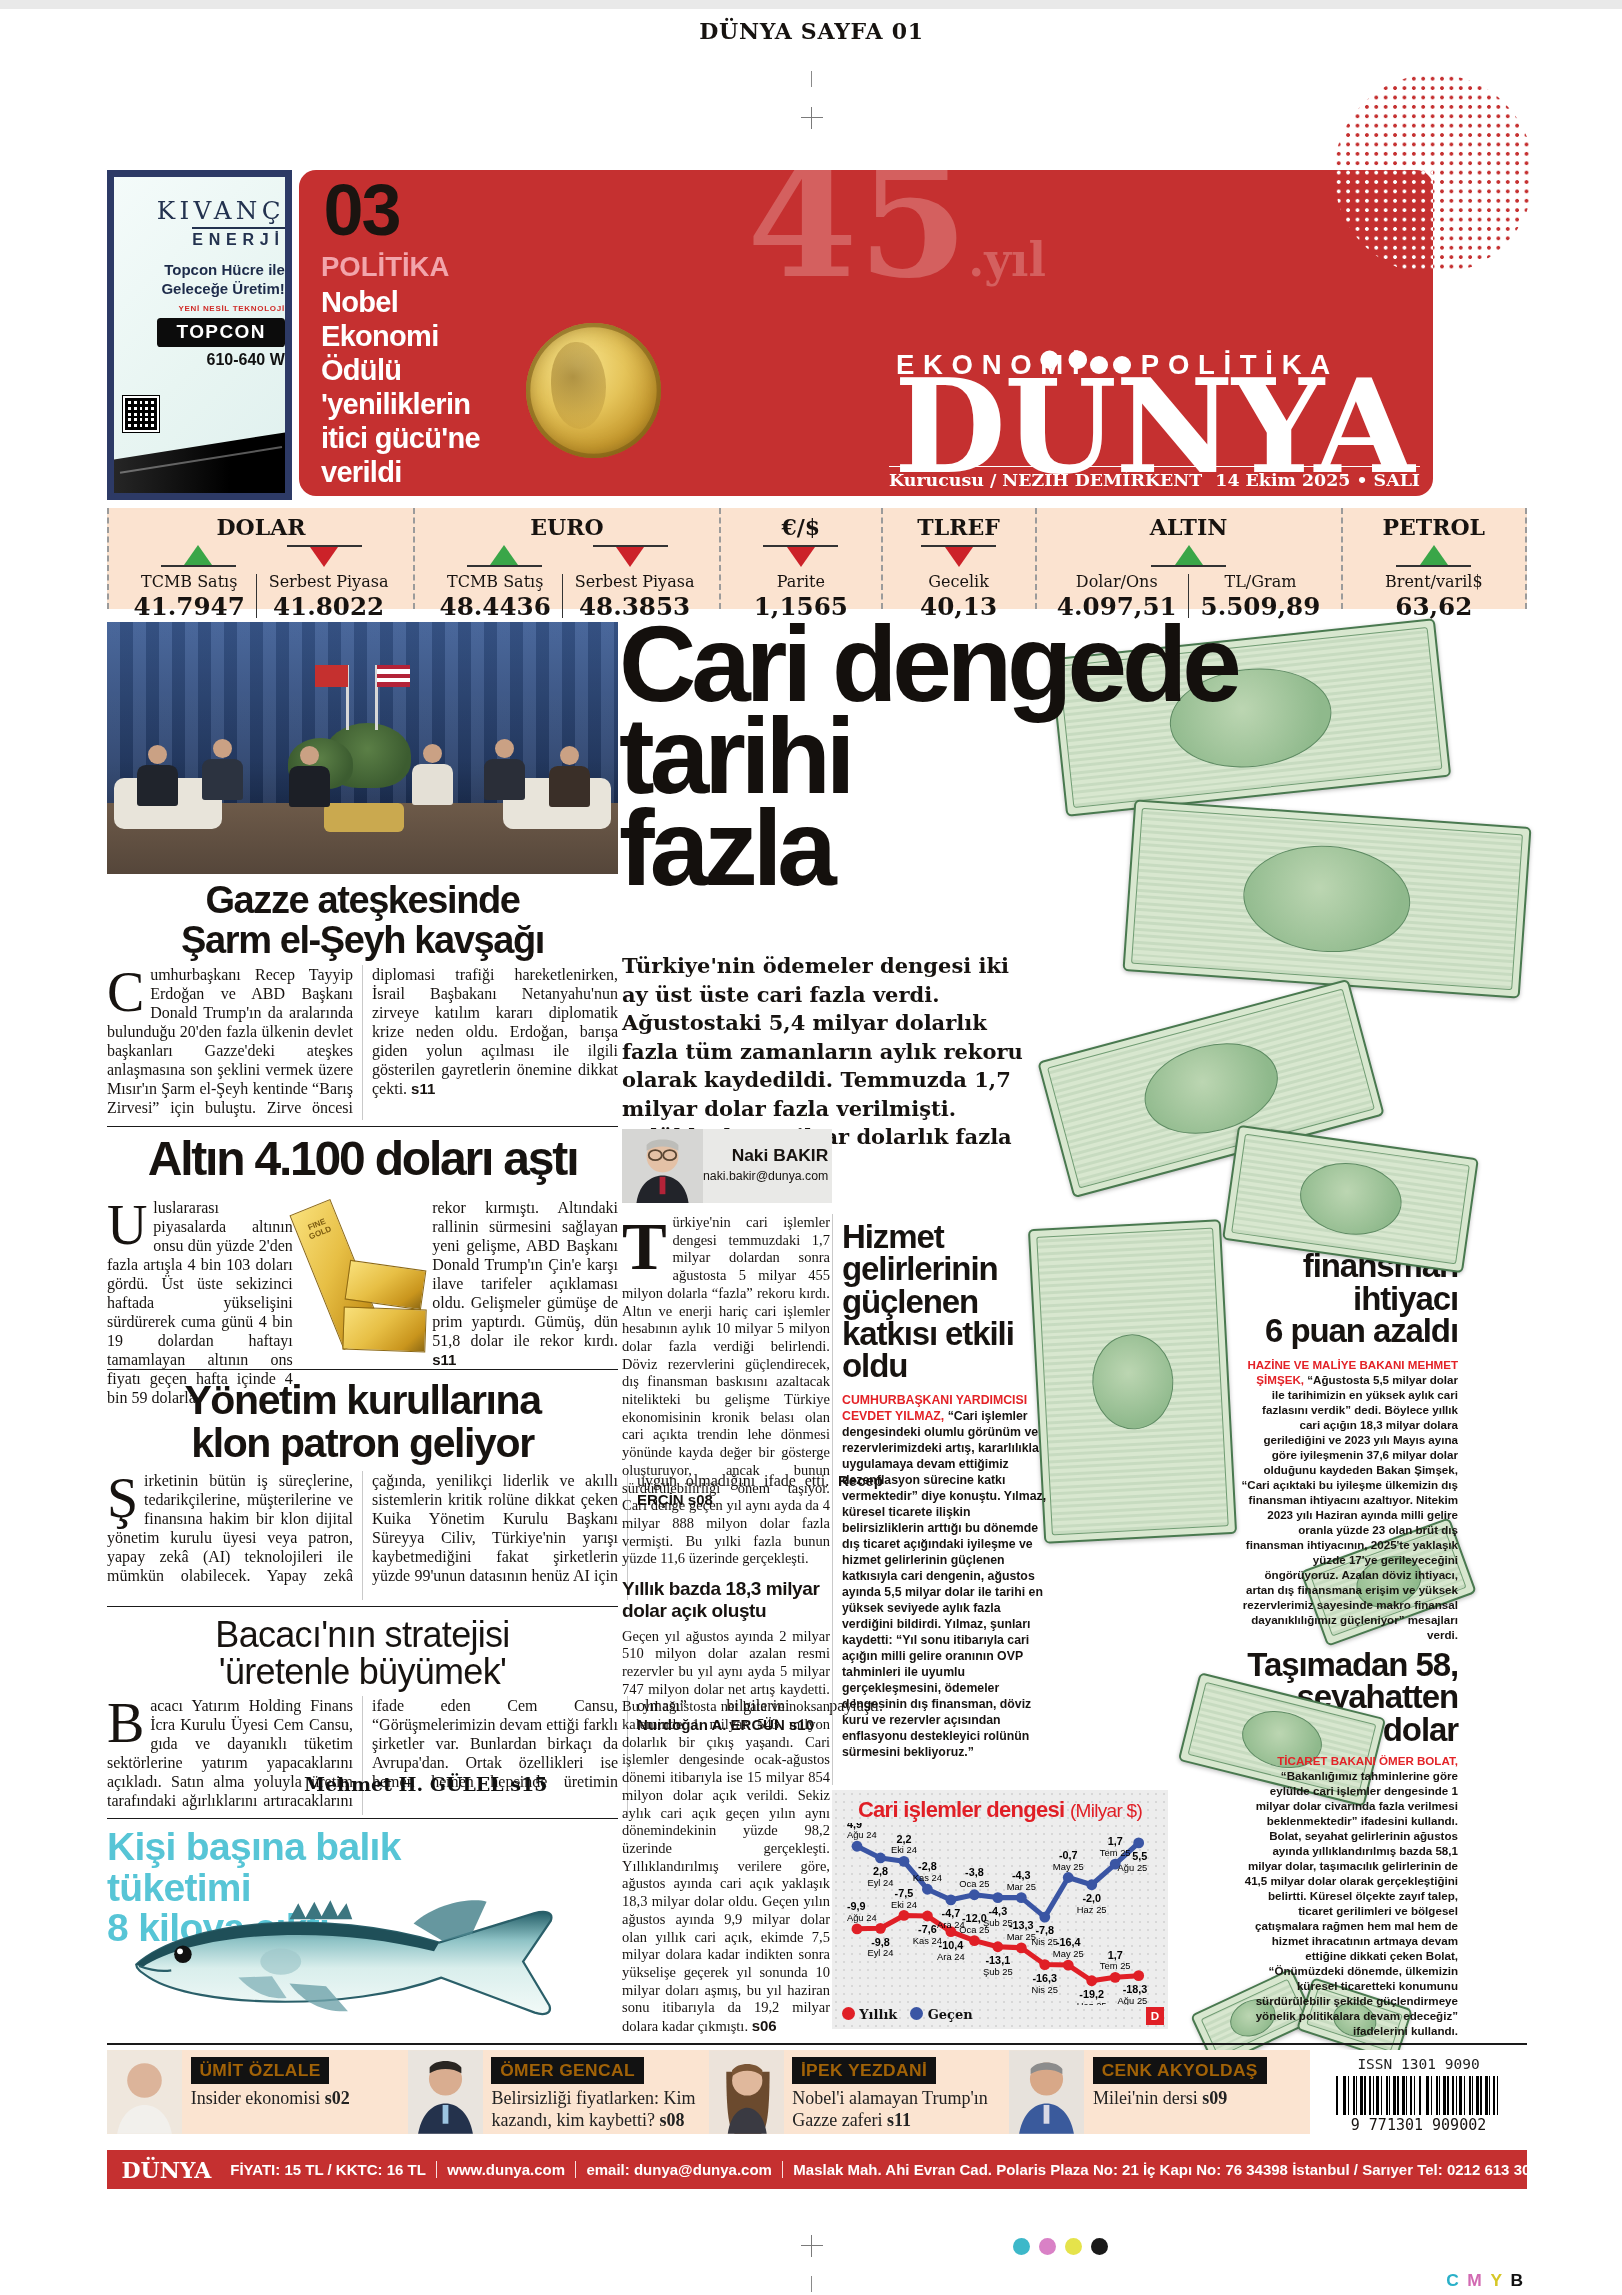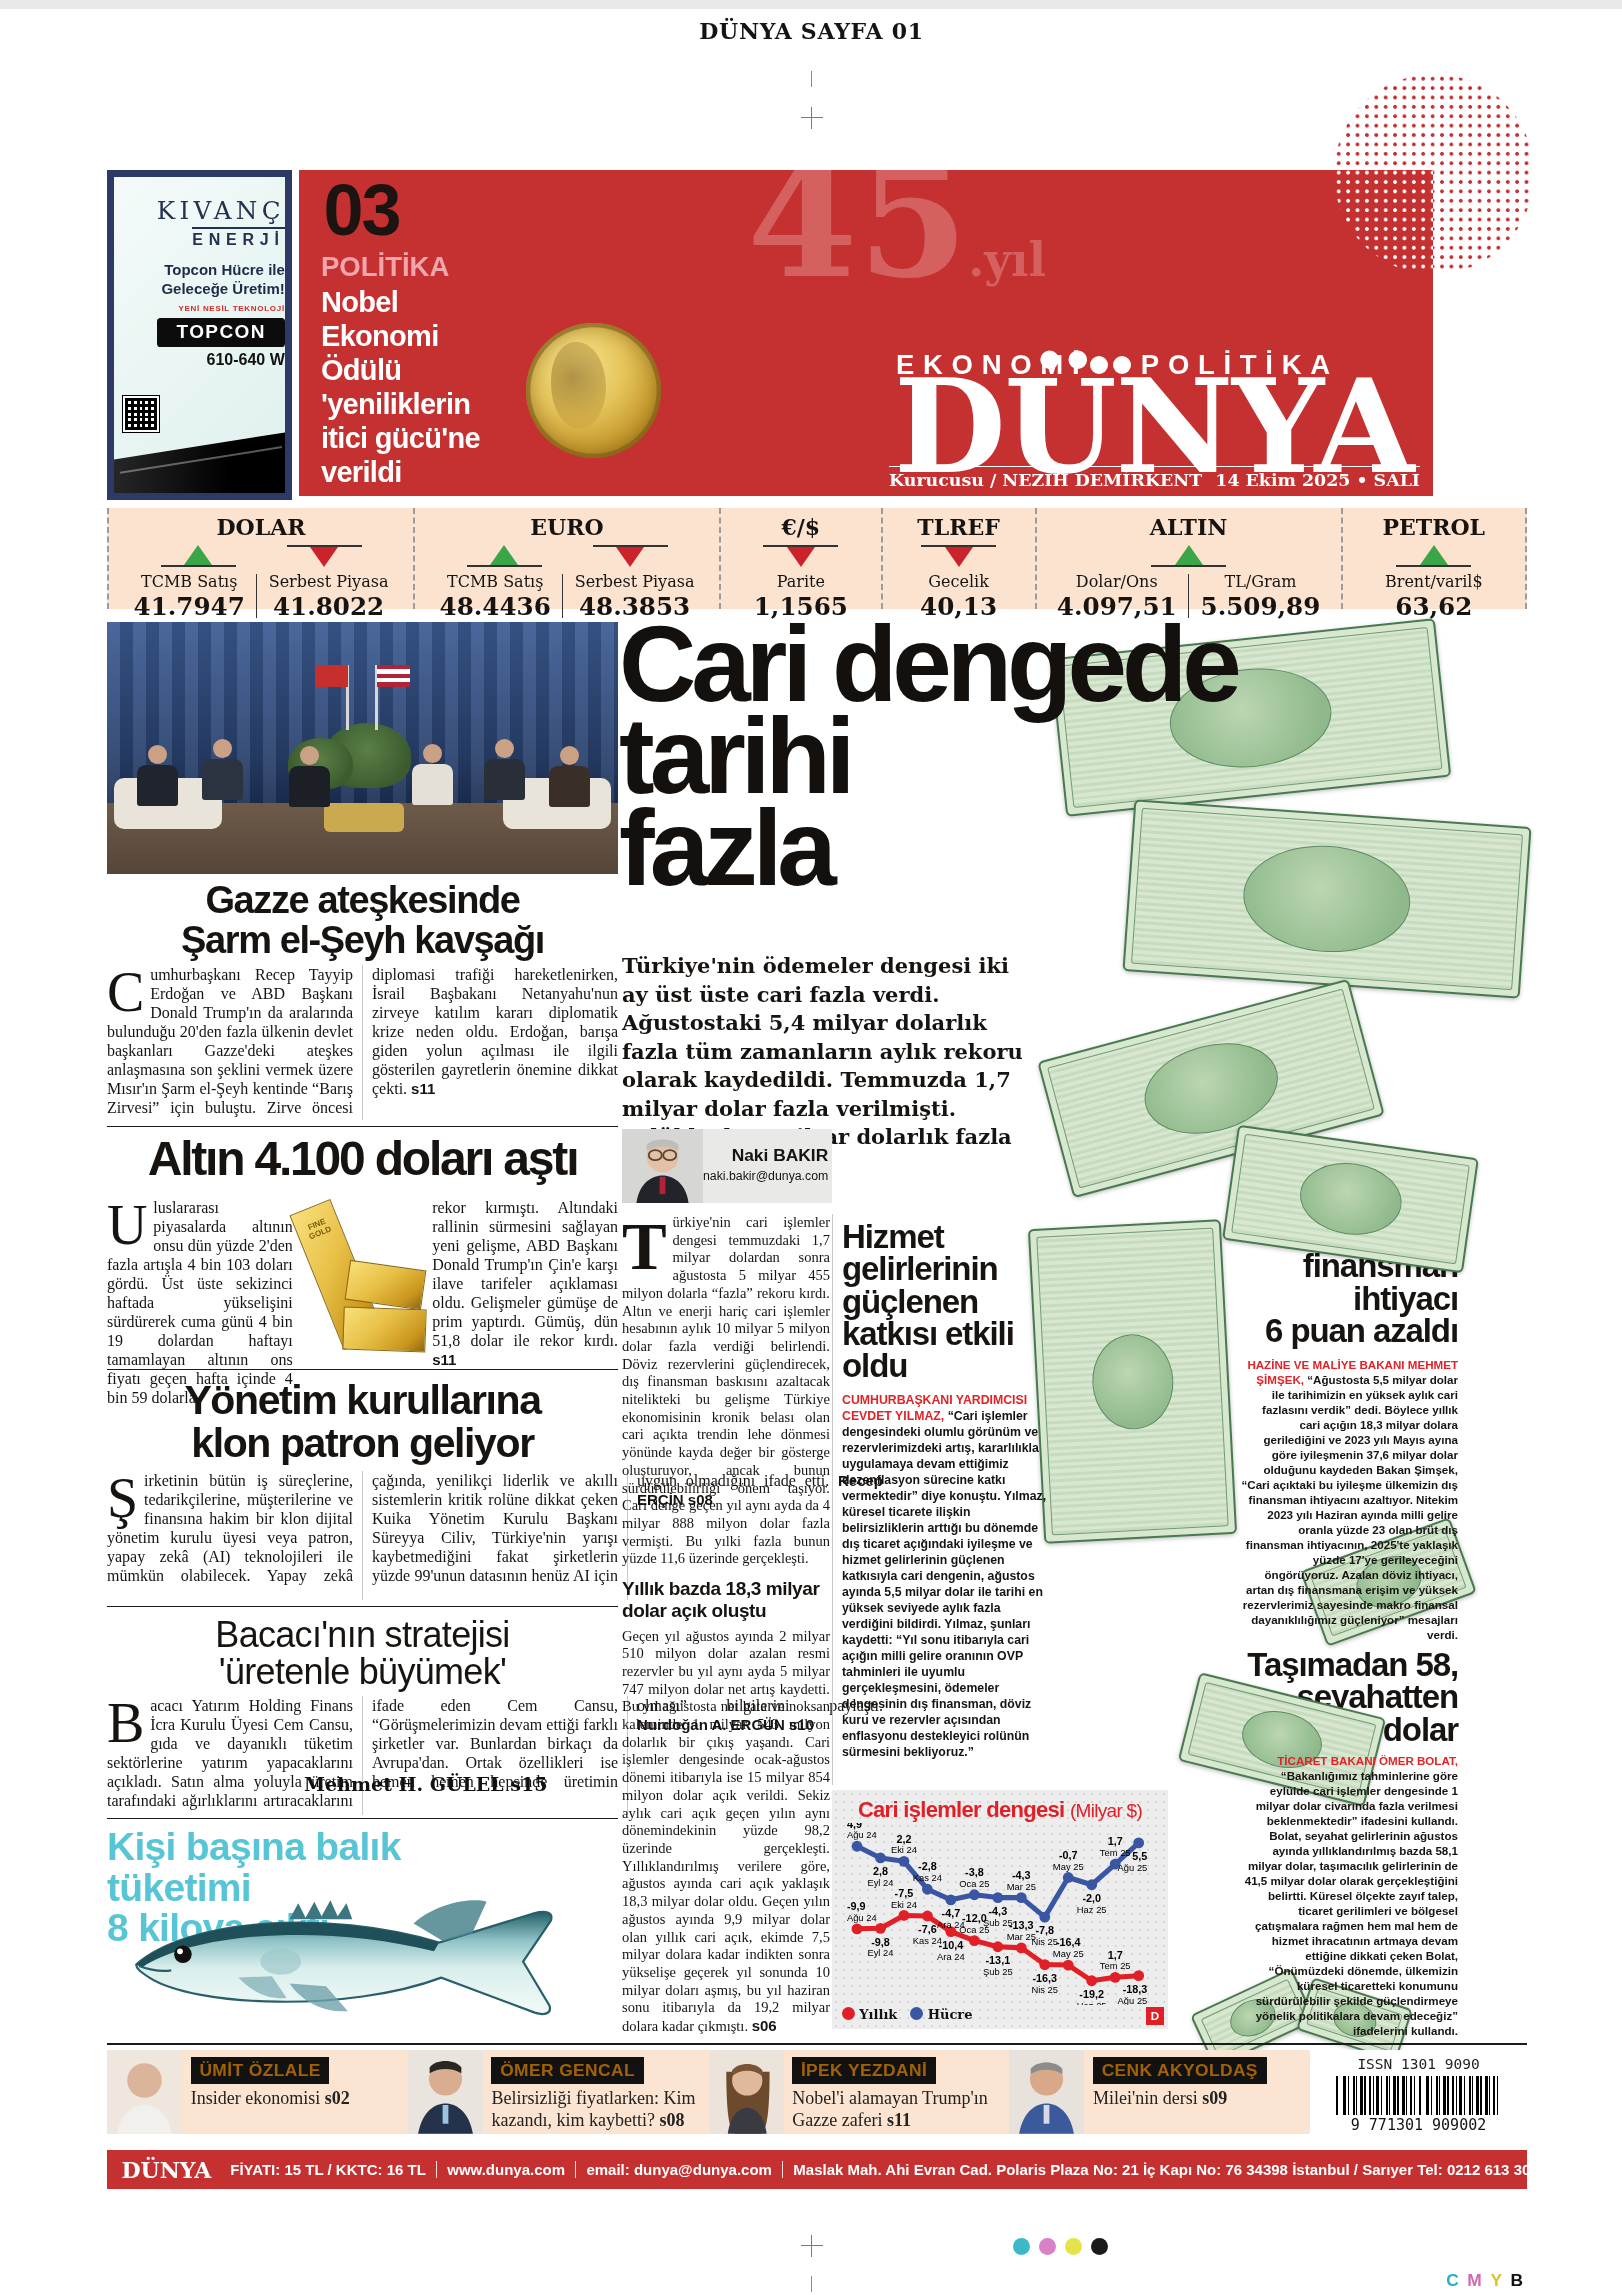--- a/index.html
+++ b/index.html
@@ -24,21 +24,21 @@
   .adtag{margin-top:11.6px;font:700 15px "Liberation Sans",sans-serif;color:#1d2b4a;white-space:pre-line;line-height:1.25;padding-left:40px;}
   .adtech{margin-top:5.8px;font:700 8px "Liberation Sans",sans-serif;color:#d02b27;letter-spacing:0.7px;}
   .adchip{display:inline-block;margin-top:4.3px;background:#0c0c0c;color:#fff;font:700 19px "Liberation Sans",sans-serif;padding:3.6px 19px;border-radius:3.6px;letter-spacing:1.4px;}
   .adwatt{margin-top:4.3px;font:700 16px "Liberation Sans",sans-serif;color:#111;}
   .adqr{position:absolute;left:8.7px;bottom:61px;width:32px;height:32px;background:
         repeating-linear-gradient(0deg,#000 0 2.9px,transparent 2.9px 5.8px),
         repeating-linear-gradient(90deg,#000 0 2.9px,#fff 2.9px 5.8px);border:2.2px solid #fff;outline:0.7px solid #000;}
   .adpanel{position:absolute;left:-8.7px;bottom:-19px;width:120%;height:67px;background:linear-gradient(100deg,#2a2a2a,#000 60%);transform:rotate(-9deg);}
   .adpanel:after{content:"";position:absolute;left:8%;top:13px;width:80%;height:2.2px;background:rgba(255,255,255,.35);}
   
-  .masthead{left:299px;top:161px;width:1134px;height:326px;background:#c53030;overflow:hidden;}
+  .masthead{left:299px;top:161px;width:1134px;height:326px;background:#c53030;overflow:hidden;border-radius:17px;}
   .mh-num{position:absolute;left:24.6px;top:4.3px;font:800 72px/1 "Liberation Sans",sans-serif;color:#1b1410;letter-spacing:-2.2px;}
   .mh-section{position:absolute;left:22px;top:81px;font:700 27.5px "Liberation Sans",sans-serif;color:#f2a5ab;letter-spacing:0px;}
   .mh-teaser{position:absolute;left:22px;top:116px;font:700 29px/1.17 "Liberation Sans",sans-serif;color:#fff;white-space:pre-line;letter-spacing:-0.7px;}
   .medal{position:absolute;left:227px;top:153px;width:135px;height:135px;border-radius:50%;
          background:radial-gradient(circle at 38% 32%,#f8e58e 0%,#e5c45a 38%,#c79a2e 68%,#8f6c17 100%);
          box-shadow:inset 0 0 0 4.3px rgba(120,90,20,.55), inset 0 0 22px rgba(90,60,10,.5);}
   .medal:after{content:"";position:absolute;left:24.6px;top:19px;width:55px;height:87px;border-radius:50% 60% 55% 60%;
          background:radial-gradient(circle at 40% 40%,rgba(120,85,15,.55),rgba(160,120,40,.25) 70%,transparent 100%);}
   .mh-45{position:absolute;left:448px;top:-29px;color:#d4605f;font-family:"DejaVu Serif",serif;font-weight:700;}
   .mh-45 .big{font-size:159px;line-height:1;}
@@ -558,21 +558,21 @@
         <text x="326.5" y="64.47586206896551" text-anchor="middle" class="cc">May 25</text>
         <text x="359" y="109.51724137931035" text-anchor="middle" class="cv">-2,0</text>
         <text x="359" y="124.51724137931035" text-anchor="middle" class="cc">Haz 25</text>
         <text x="391.5" y="30.93793103448276" text-anchor="middle" class="cv">1,7</text>
         <text x="391.5" y="45.93793103448276" text-anchor="middle" class="cc">Tem 25</text>
         <text x="436" y="51.58620689655172" text-anchor="end" class="cv">5,5</text>
         <text x="436" y="66.58620689655172" text-anchor="end" class="cc">Ağu 25</text>
       </svg>
     <div class="clegend">
       <span><span class="ldot" style="background:#e01f26;"></span><span>Yıllık</span></span>
-      <span><span class="ldot" style="background:#3a55a4;"></span><span>Hücre</span></span>
+      <span><span class="ldot" style="background:#3a55a4;"></span><span>Geçen</span></span>
     </div>
     <div class="clogo">D</div>
   </div>
 
   <div class="abs colhead" style="left:1247px;top:1209px;width:211px;text-align:right;">Dış
 finansman
 ihtiyacı
 6 puan azaldı</div>
   <div class="abs boldcol" style="left:1241px;top:1348px;width:217px;height:282px;overflow:hidden;text-align:right;font-size:11.6px;line-height:15px;">
     <p style="margin:0;"><span class="kick">HAZİNE VE MALİYE BAKANI MEHMET ŞİMŞEK,</span> <span>“Ağustosta 5,5 milyar dolar ile tarihimizin en yüksek aylık cari fazlasını verdik” dedi. Böylece yıllık cari açığın 18,3 milyar dolara gerilediğini ve 2023 yılı Mayıs ayına göre iyileşmenin 37,6 milyar dolar olduğunu kaydeden Bakan Şimşek, “Cari açıktaki bu iyileşme ülkemizin dış finansman ihtiyacını azaltıyor. Nitekim 2023 yılı Haziran ayında milli gelire oranla yüzde 23 olan brüt dış finansman ihtiyacının, 2025'te yaklaşık yüzde 17'ye gerileyeceğini öngörüyoruz. Azalan döviz ihtiyacı, artan dış finansmana erişim ve yüksek rezervlerimiz sayesinde makro finansal dayanıklılığımız güçleniyor” mesajları verdi.</span></p>

